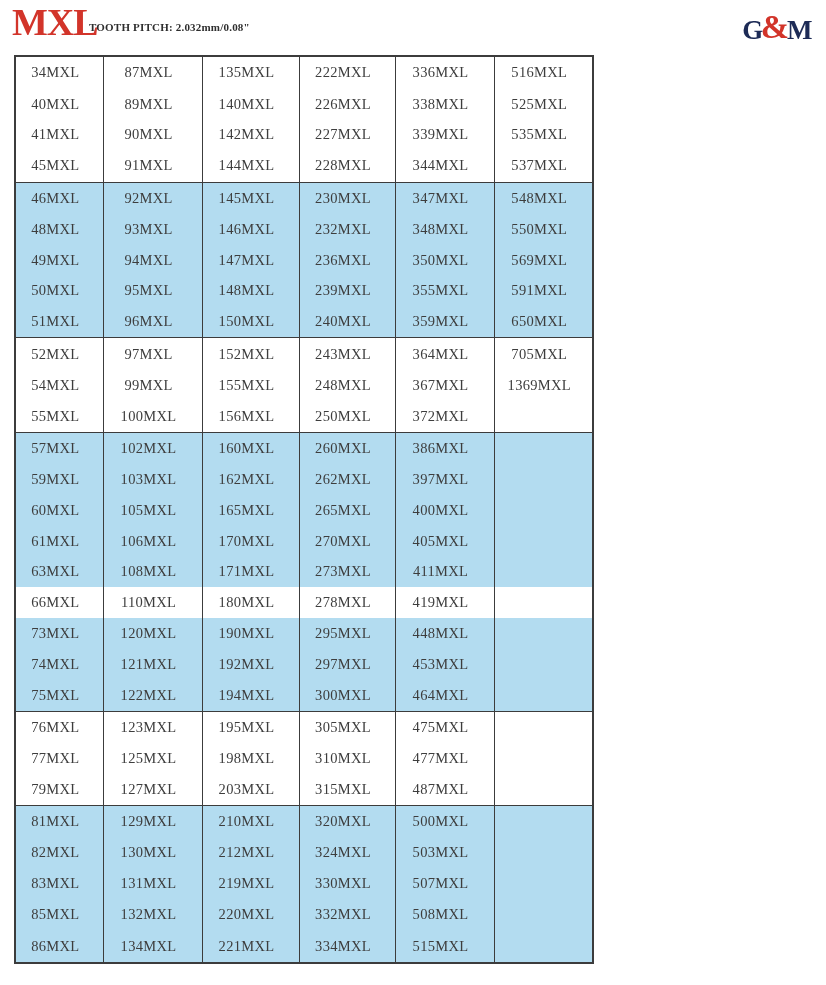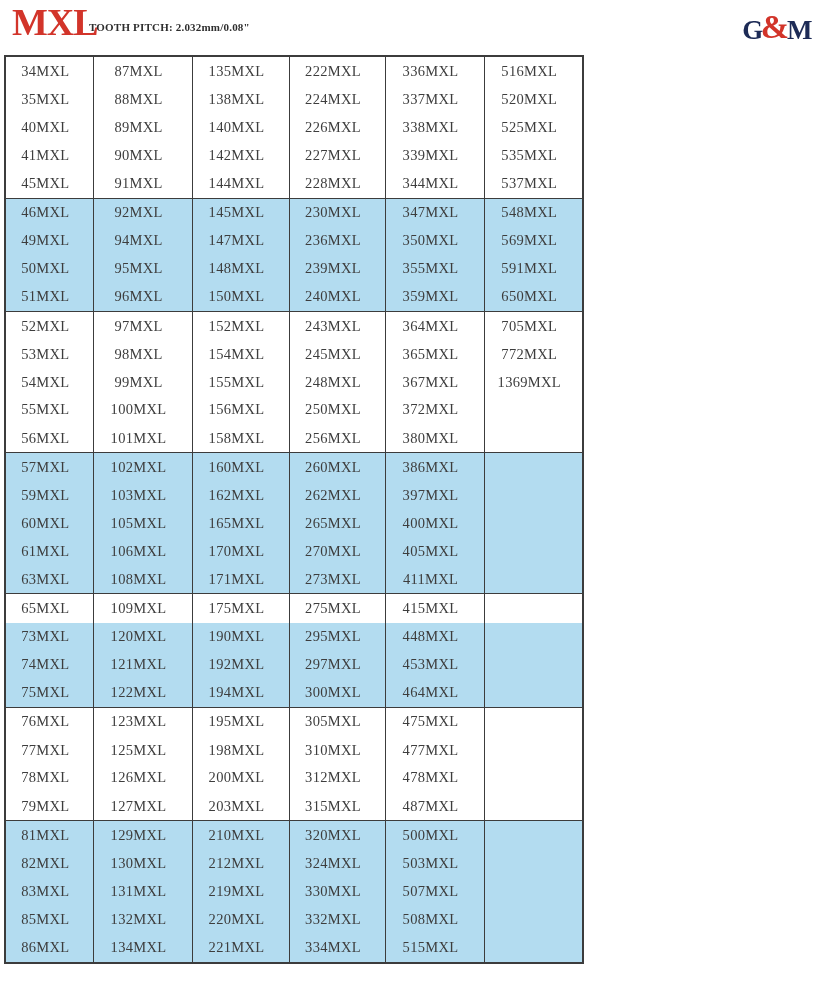--- a/index.html
+++ b/index.html
@@ -42,21 +42,21 @@
   .logo .logo-g, .logo .logo-m {
     font-size: 27px; font-weight: 900; color: var(--navy); letter-spacing: -0.5px;
   }
   .logo .logo-amp {
     font-size: 34px; font-weight: 900; color: var(--red);
     margin: 0 -2px; position: relative; top: -1px;
   }
 
   
   .size-table {
-    position: absolute; left: 4px; top: 55px;
+    position: absolute; left: 14px; top: 55px;
     width: 578px; height: 909px;
     border-collapse: collapse;
     table-layout: fixed;
     border: 2px solid var(--border);
     padding-left: 12px;
   }
   .size-table col.c1 { width: 88px; }
   .size-table col.c2 { width: 99px; }
   .size-table col.c3 { width: 97px; }
   .size-table col.c4 { width: 96px; }
@@ -104,28 +104,20 @@
     <tbody>
         <tr class="band-white">
           <td>34MXL</td>
           <td>87MXL</td>
           <td>135MXL</td>
           <td>222MXL</td>
           <td>336MXL</td>
           <td>516MXL</td>
         </tr>
         <tr class="band-white">
-          <td>35MXL</td>
-          <td>88MXL</td>
-          <td>138MXL</td>
-          <td>224MXL</td>
-          <td>337MXL</td>
-          <td>520MXL</td>
-        </tr>
-        <tr class="band-white">
           <td>40MXL</td>
           <td>89MXL</td>
           <td>140MXL</td>
           <td>226MXL</td>
           <td>338MXL</td>
           <td>525MXL</td>
         </tr>
         <tr class="band-white">
           <td>41MXL</td>
           <td>90MXL</td>
@@ -144,20 +136,28 @@
         </tr>
         <tr class="band-blue band-first">
           <td>46MXL</td>
           <td>92MXL</td>
           <td>145MXL</td>
           <td>230MXL</td>
           <td>347MXL</td>
           <td>548MXL</td>
         </tr>
         <tr class="band-blue">
+          <td>48MXL</td>
+          <td>93MXL</td>
+          <td>146MXL</td>
+          <td>232MXL</td>
+          <td>348MXL</td>
+          <td>550MXL</td>
+        </tr>
+        <tr class="band-blue">
           <td>49MXL</td>
           <td>94MXL</td>
           <td>147MXL</td>
           <td>236MXL</td>
           <td>350MXL</td>
           <td>569MXL</td>
         </tr>
         <tr class="band-blue">
           <td>50MXL</td>
           <td>95MXL</td>
@@ -176,51 +176,35 @@
         </tr>
         <tr class="band-white band-first">
           <td>52MXL</td>
           <td>97MXL</td>
           <td>152MXL</td>
           <td>243MXL</td>
           <td>364MXL</td>
           <td>705MXL</td>
         </tr>
         <tr class="band-white">
-          <td>53MXL</td>
-          <td>98MXL</td>
-          <td>154MXL</td>
-          <td>245MXL</td>
-          <td>365MXL</td>
-          <td>772MXL</td>
-        </tr>
-        <tr class="band-white">
           <td>54MXL</td>
           <td>99MXL</td>
           <td>155MXL</td>
           <td>248MXL</td>
           <td>367MXL</td>
           <td>1369MXL</td>
         </tr>
         <tr class="band-white">
           <td>55MXL</td>
           <td>100MXL</td>
           <td>156MXL</td>
           <td>250MXL</td>
           <td>372MXL</td>
           <td></td>
         </tr>
-        <tr class="band-white">
-          <td>56MXL</td>
-          <td>101MXL</td>
-          <td>158MXL</td>
-          <td>256MXL</td>
-          <td>380MXL</td>
-          <td></td>
-        </tr>
         <tr class="band-blue band-first">
           <td>57MXL</td>
           <td>102MXL</td>
           <td>160MXL</td>
           <td>260MXL</td>
           <td>386MXL</td>
           <td></td>
         </tr>
         <tr class="band-blue">
           <td>59MXL</td>
@@ -247,26 +231,26 @@
           <td></td>
         </tr>
         <tr class="band-blue">
           <td>63MXL</td>
           <td>108MXL</td>
           <td>171MXL</td>
           <td>273MXL</td>
           <td>411MXL</td>
           <td></td>
         </tr>
-        <tr class="band-white band-first">
-          <td>65MXL</td>
-          <td>109MXL</td>
-          <td>175MXL</td>
-          <td>275MXL</td>
-          <td>415MXL</td>
+        <tr class="band-white">
+          <td>66MXL</td>
+          <td>110MXL</td>
+          <td>180MXL</td>
+          <td>278MXL</td>
+          <td>419MXL</td>
           <td></td>
         </tr>
         <tr class="band-blue">
           <td>73MXL</td>
           <td>120MXL</td>
           <td>190MXL</td>
           <td>295MXL</td>
           <td>448MXL</td>
           <td></td>
         </tr>
@@ -296,28 +280,20 @@
         </tr>
         <tr class="band-white">
           <td>77MXL</td>
           <td>125MXL</td>
           <td>198MXL</td>
           <td>310MXL</td>
           <td>477MXL</td>
           <td></td>
         </tr>
         <tr class="band-white">
-          <td>78MXL</td>
-          <td>126MXL</td>
-          <td>200MXL</td>
-          <td>312MXL</td>
-          <td>478MXL</td>
-          <td></td>
-        </tr>
-        <tr class="band-white">
           <td>79MXL</td>
           <td>127MXL</td>
           <td>203MXL</td>
           <td>315MXL</td>
           <td>487MXL</td>
           <td></td>
         </tr>
         <tr class="band-blue band-first">
           <td>81MXL</td>
           <td>129MXL</td>

